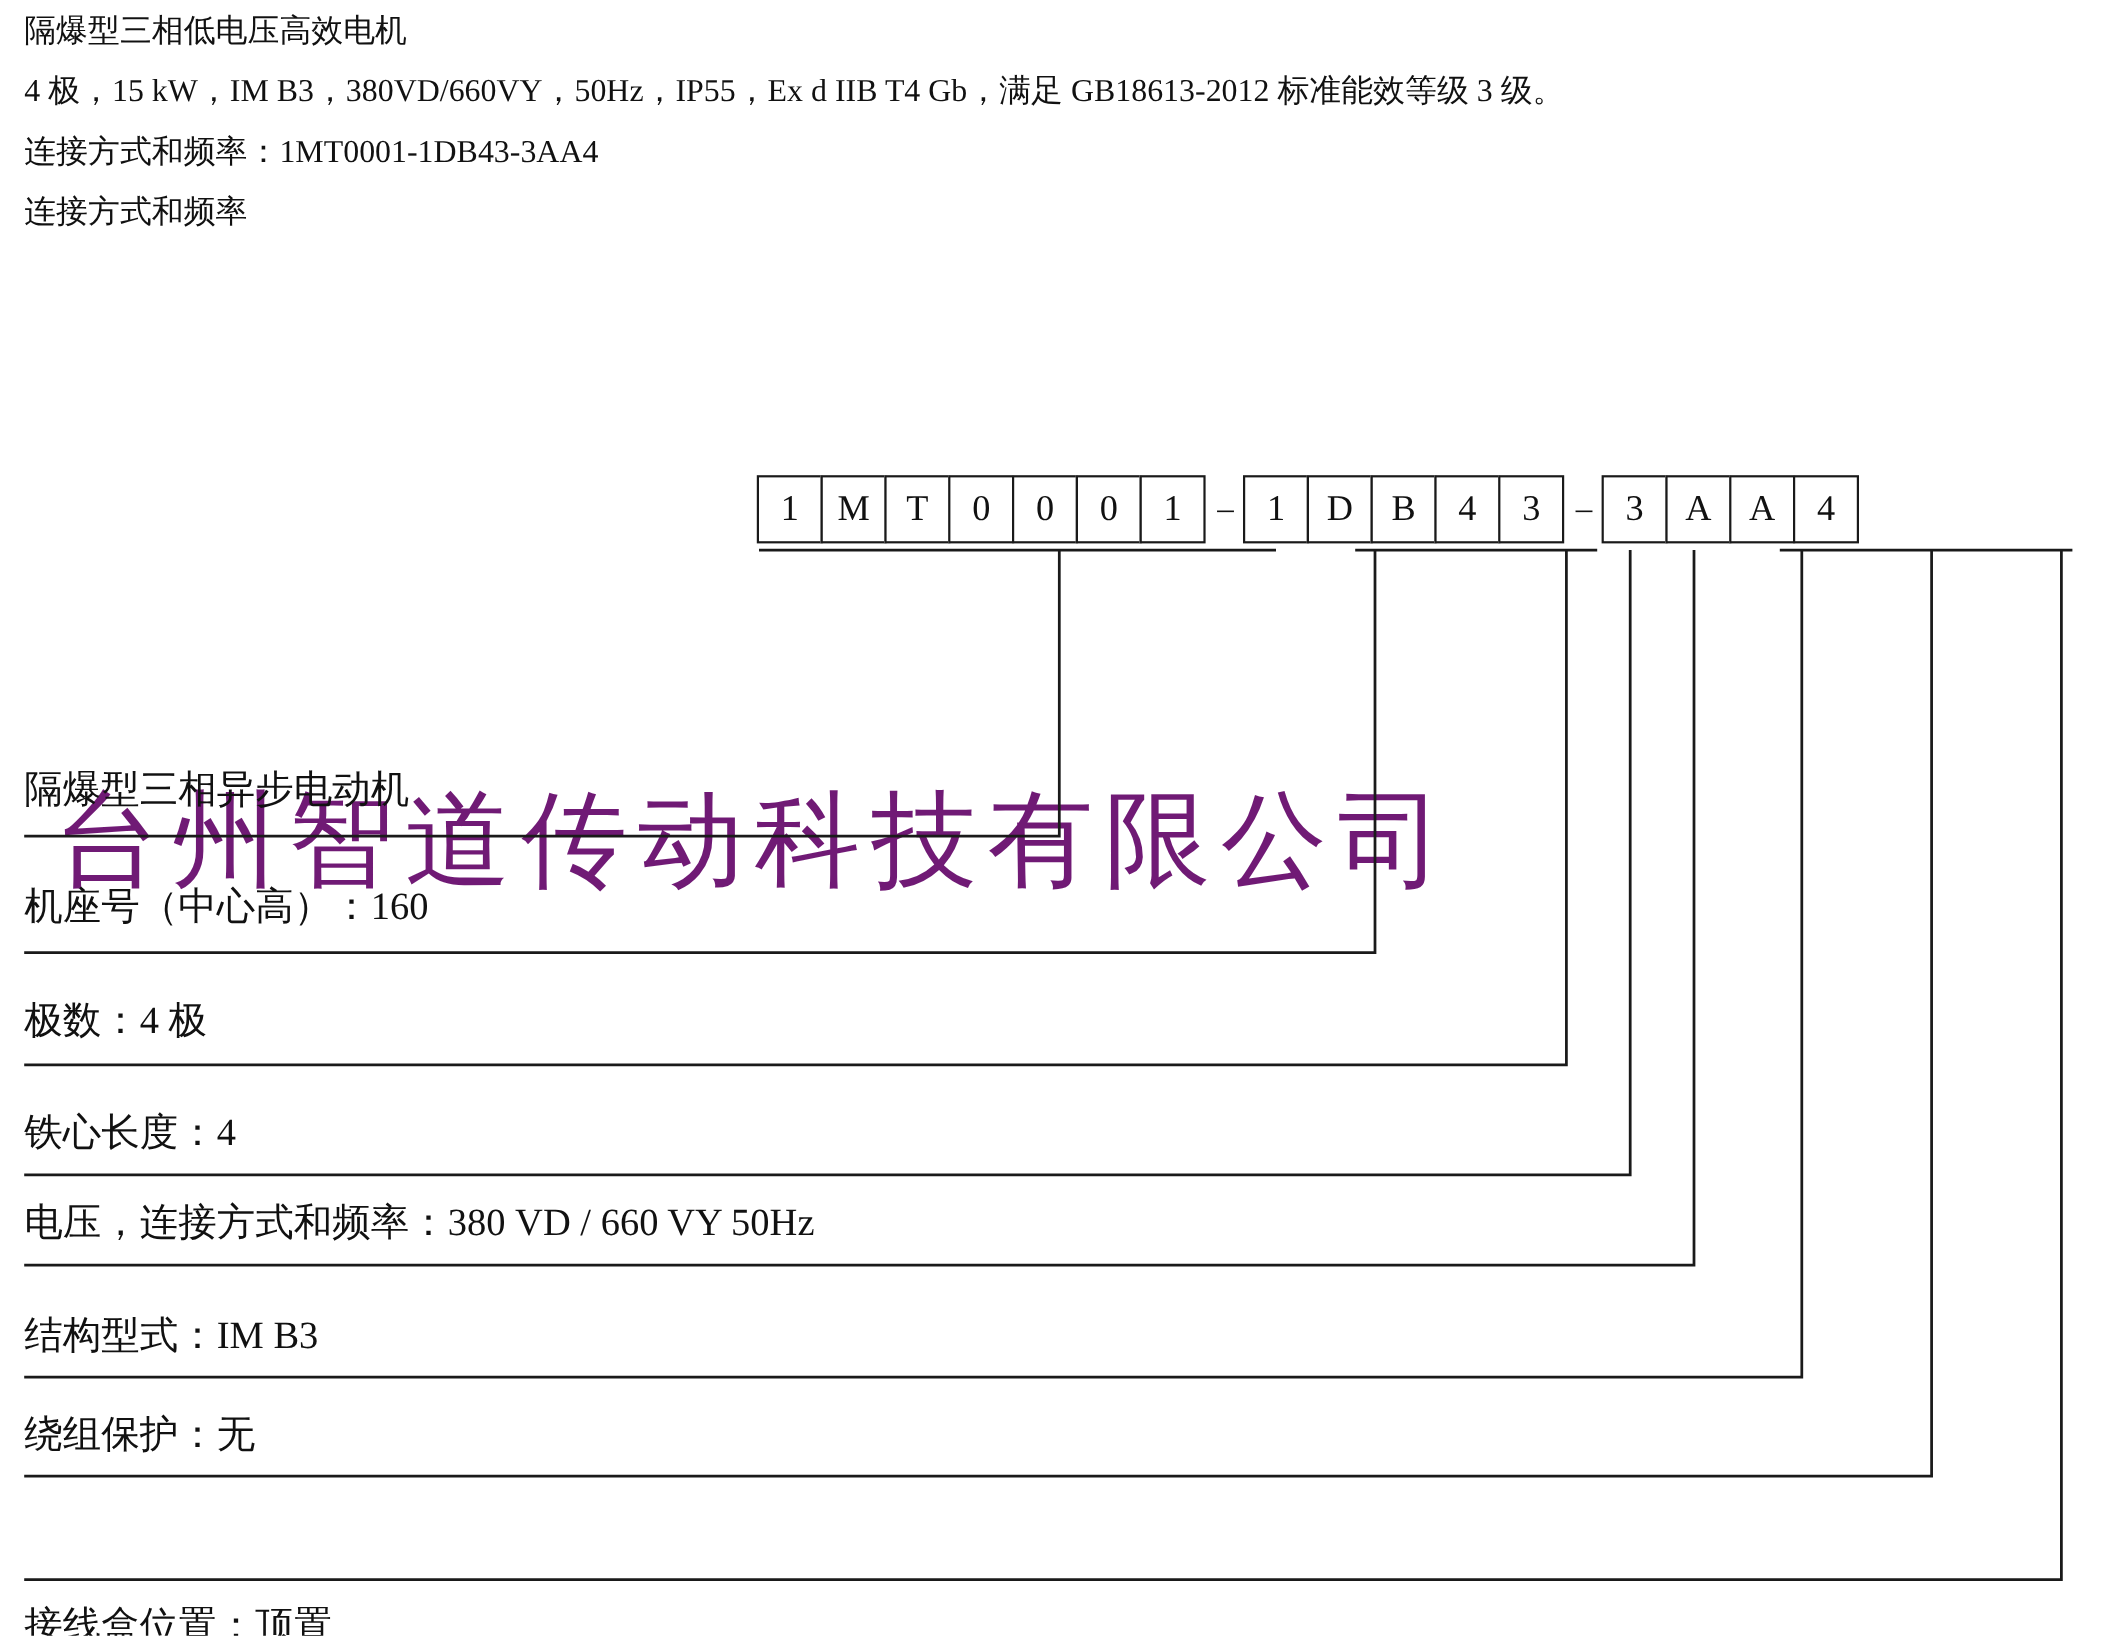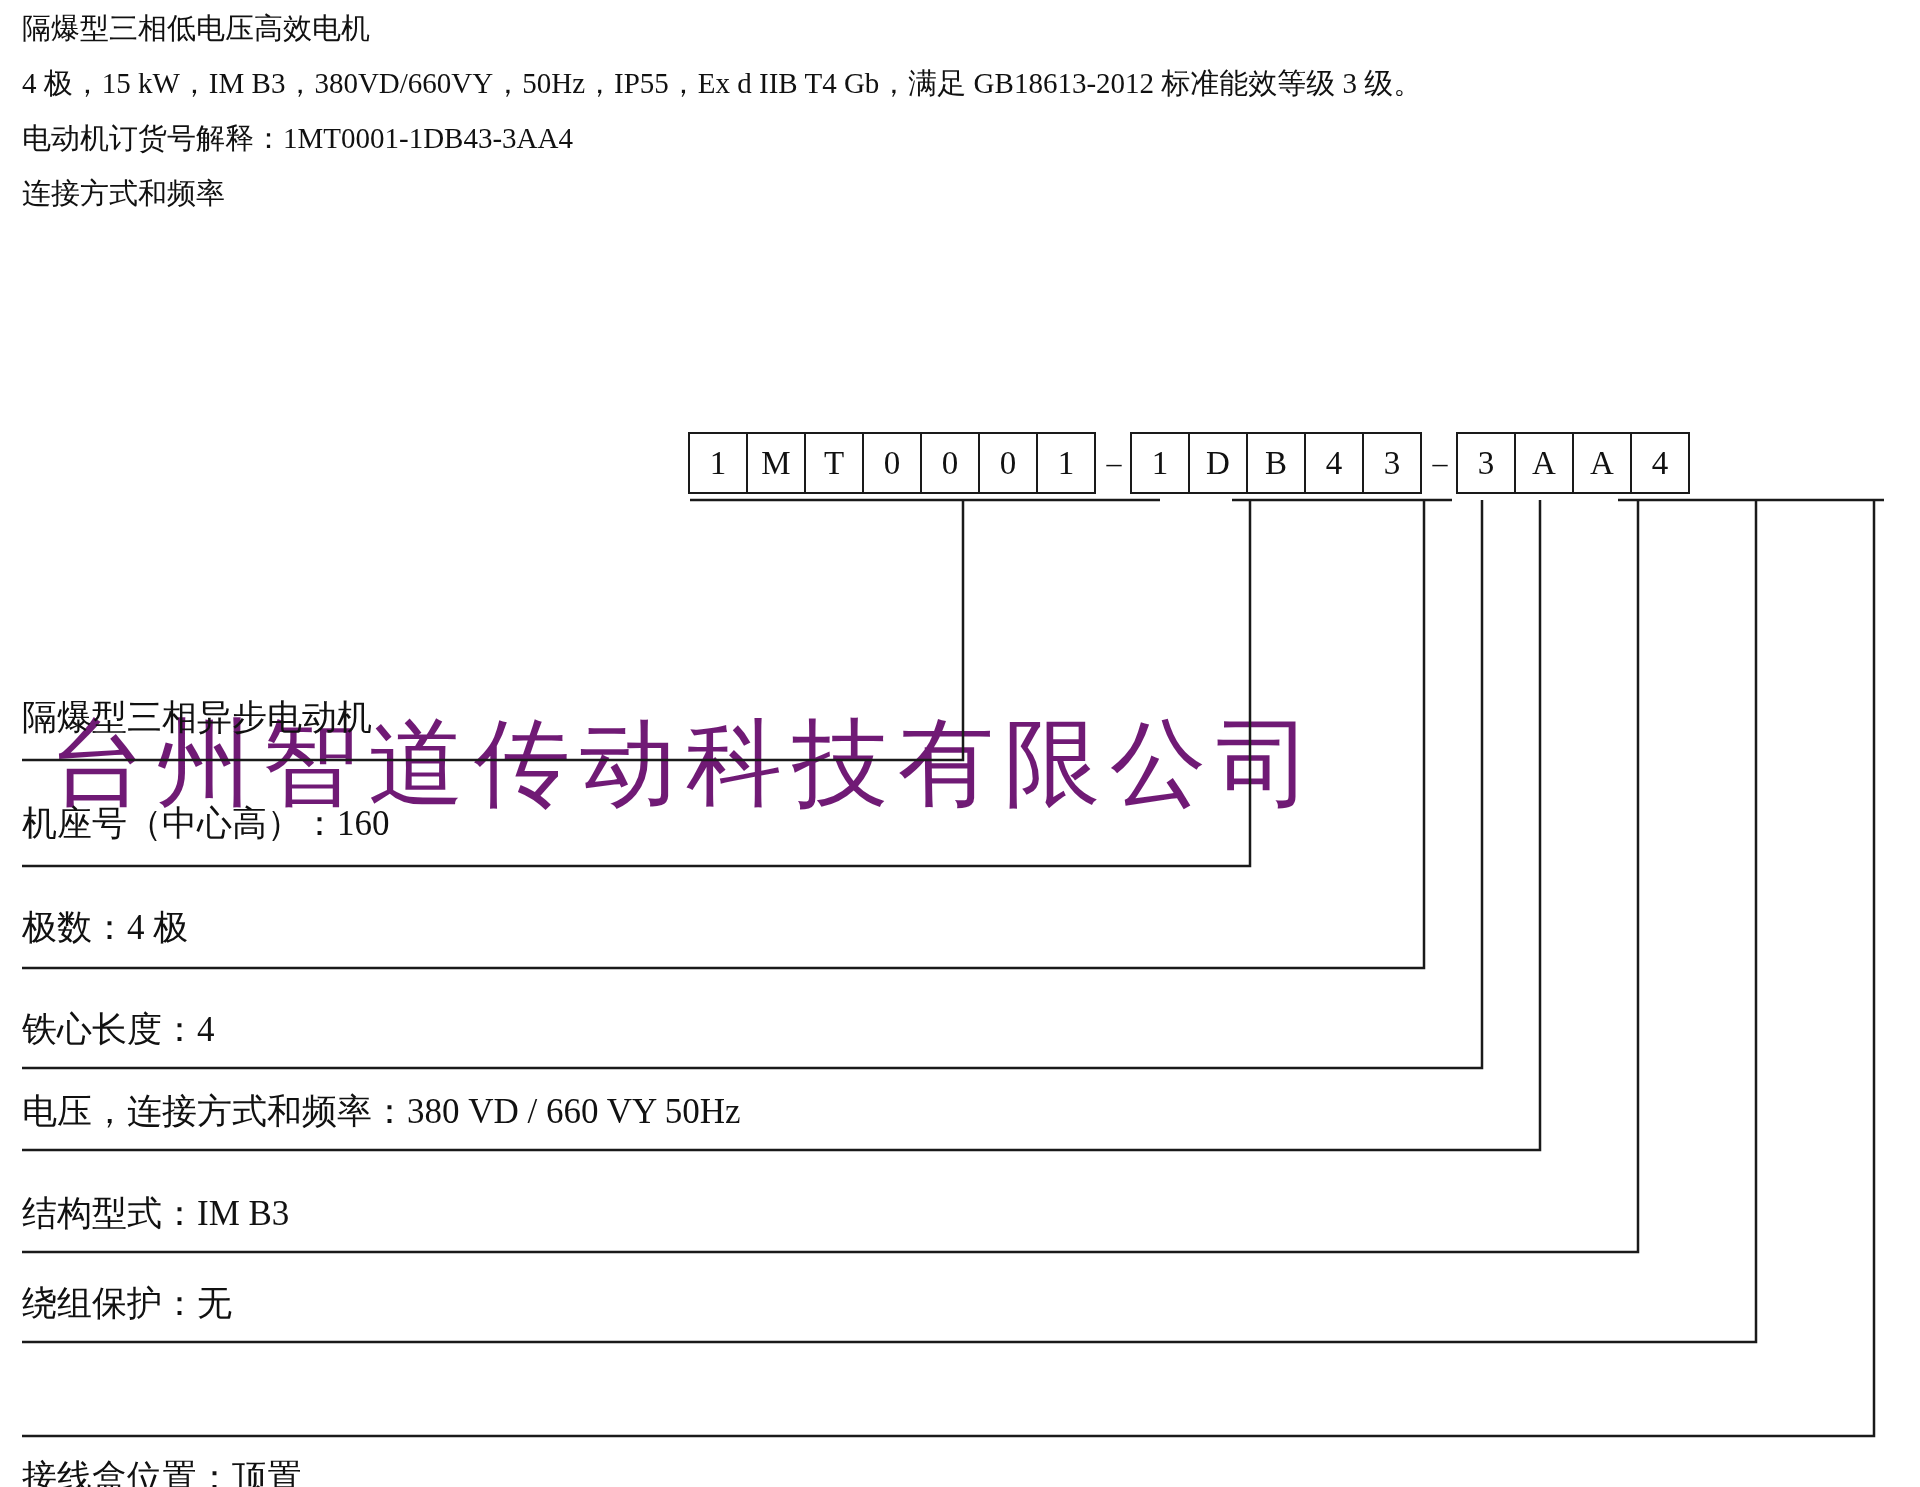--- a/index.html
+++ b/index.html
@@ -128,21 +128,21 @@
   .lg5 { top: 1196px; }
   .lg6 { top: 1286px; }
   .lg7 { top: 1460px; }
 </style>
 </head>
 <body>
 
 <div class="header-block">
   <div class="hdr-line hdr-sub">隔爆型三相低电压高效电机</div>
   <div class="hdr-line hdr-spec">4 极，15 kW，IM B3，380VD/660VY，50Hz，IP55，Ex d IIB T4 Gb，满足 GB18613-2012 标准能效等级 3 级。</div>
-  <div class="hdr-line hdr-rule">电动机订货号解释：1MT0001-1DB43-3AA4</div>
+  <div class="hdr-line hdr-rule">连接方式和频率：1MT0001-1DB43-3AA4</div>
   <div class="hdr-line hdr-expl">连接方式和频率</div>
 </div>
 
 <div class="watermark">台州智道传动科技有限公司</div>
 
 <svg id="leaders" viewBox="0 0 1920 1487">
   <g stroke="#1a1a1a" stroke-width="2.5" fill="none">
 
     <path d="M 690 500 L 1160 500"></path>
     <path d="M 963 500 L 963 760 L 22 760"></path>

